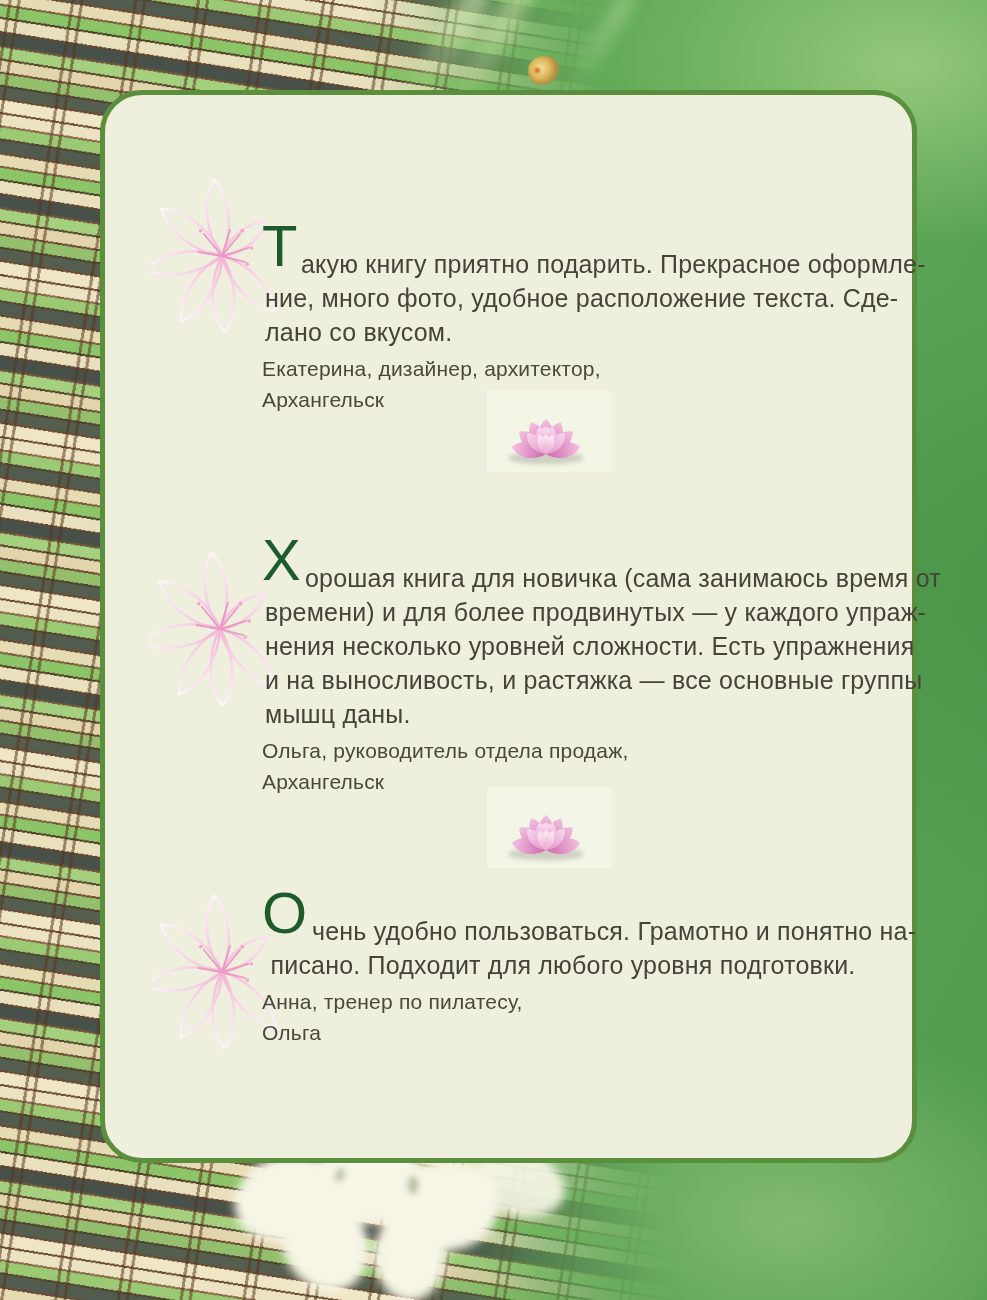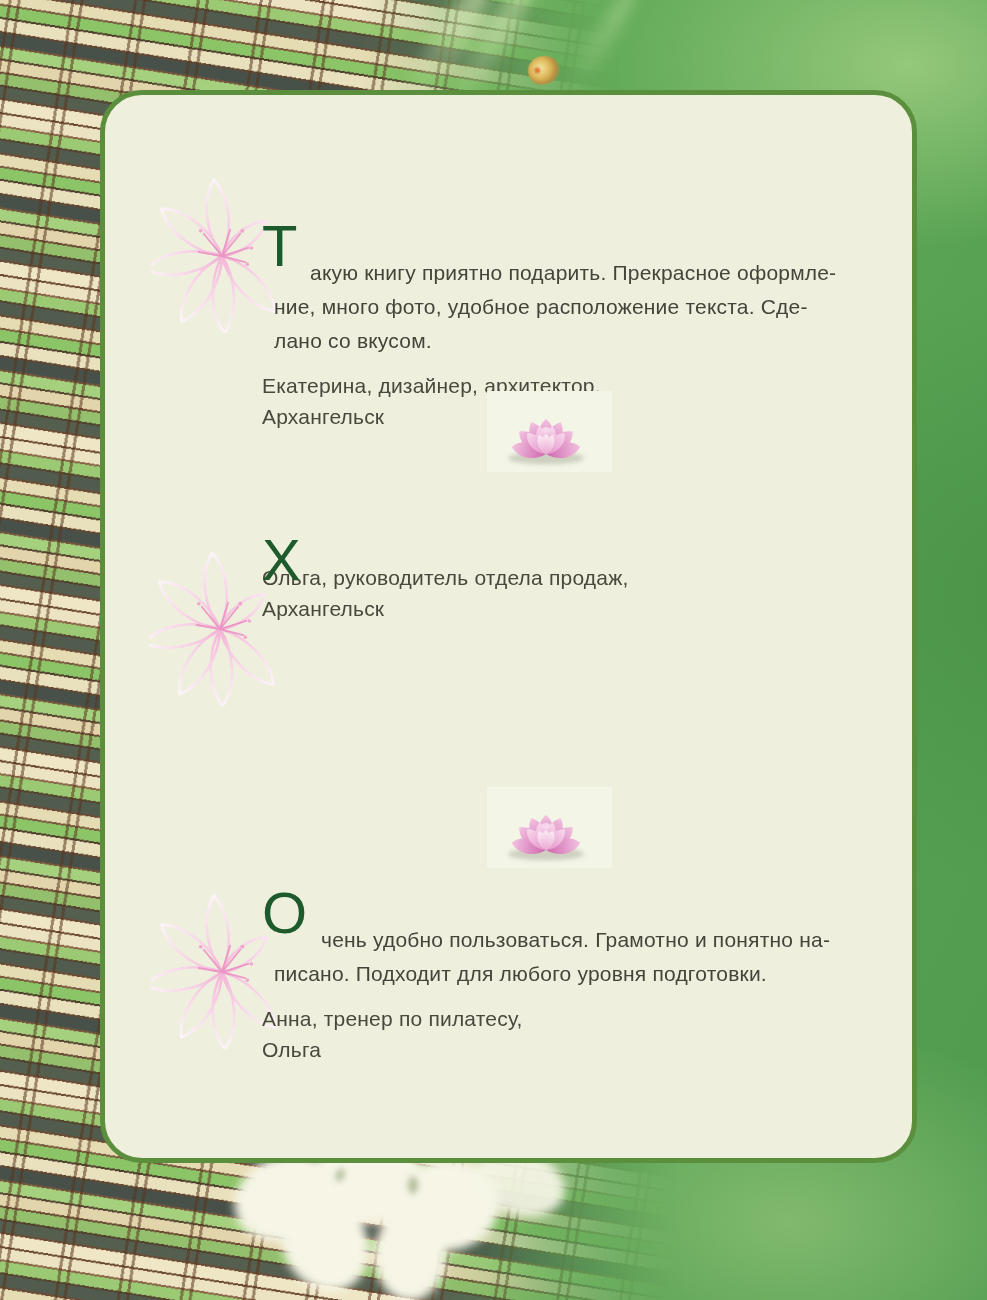--- a/index.html
+++ b/index.html
@@ -63,24 +63,24 @@
   .card{
     position:absolute;left:100px;top:90px;width:817px;height:1073px;z-index:3;
     box-sizing:border-box;background:#eef0dd;border:5px solid #5b8f3e;border-radius:42px;
   }
   .deco{position:absolute;width:142px;height:162px;}
   .deco1{left:46px;top:76px;}
   .deco2{left:44px;top:449px;}
   .deco3{left:46px;top:792px;}
   .quote{position:absolute;left:157px;width:602px;color:#45433a;}
   .qpos1{top:149px;} .qpos2{top:463px;} .qpos3{top:816px;}
-  .qtext{margin:12px;font-size:21px;line-height:34px;white-space:pre;letter-spacing:.2px;}
+  .qtext{margin:3px;font-size:25px;line-height:34px;white-space:pre;letter-spacing:.2px;}
   .qpos1 .qtext{text-indent:36px;}
   .qpos2 .qtext{text-indent:40px;}
-  .qpos3 .qtext{text-indent:47px;}
+  .qpos3 .qtext{text-indent:47px;text-align:center;}
   .dropcap{
     position:absolute;left:0;top:-27px;font-size:58px;line-height:58px;
     color:#1d5b2d;font-weight:normal;
   }
   .attr{
     margin-top:4px;width:570px;text-align:left;white-space:pre;
     font-size:21px;line-height:31px;color:#4a473d;letter-spacing:.2px;
   }
   .lotus{position:absolute;left:382px;width:125px;height:81px;}
   .lot1{top:296px;} .lot2{top:692px;}
@@ -222,20 +222,25 @@
         </svg>
     </div>
 
     <div class="deco deco2">
       <svg viewBox="0 0 140 160">
           <use href="#sym-flower"></use>
         </svg>
     </div>
     <div class="quote qpos2">
       <span class="dropcap">Х</span>
+      <p class="qtext">орошая книга для новичка (сама занимаюсь время от
+времени) и для более продвинутых — у каждого упраж-
+нения несколько уровней сложности. Есть упражнения
+и на выносливость, и растяжка — все основные группы
+мышц даны.</p>
       <div class="attr">Ольга, руководитель отдела продаж,
 Архангельск</div>
     </div>
     <div class="lotus lot2">
       <svg viewBox="0 0 125 81">
           <use href="#sym-lotus"></use>
         </svg>
     </div>
 
     <div class="deco deco3">

